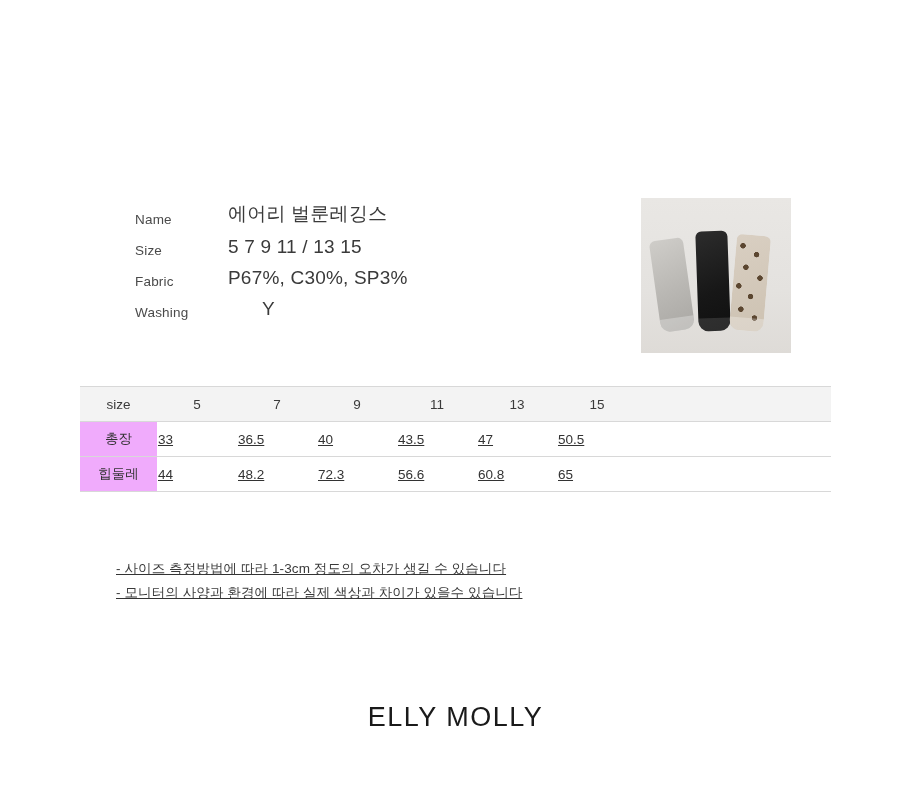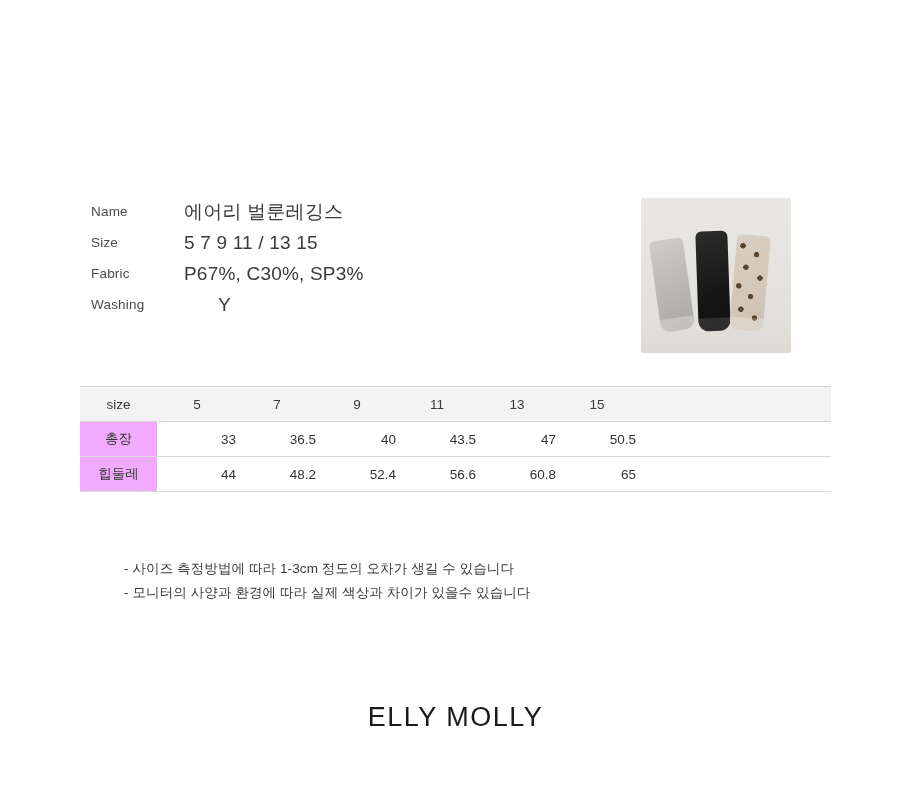--- a/index.html
+++ b/index.html
@@ -35,22 +35,23 @@
 
   
   .info {
     position: absolute;
     top: 196px;
     left: 91px;
     width: 470px;
   }
   .info-row {
     display: flex;
-    align-items: center;
+    align-items: flex-end;
     height: 31px;
+    margin-left: 44px;
   }
   .info-label {
     width: 93px;
     font-size: 13.5px;
     color: #4a4a4a;
     letter-spacing: 0.2px;
   }
   .info-value {
     font-size: 19px;
     color: #3a3a3a;
@@ -141,28 +142,29 @@
     color: #3a3a3a;
   }
   .size-table .rowhead {
     background: #f0abfc;
     width: 75px;
   }
   .size-table .c0 { width: 75px; }
   .size-table .c1, .size-table .c2, .size-table .c3,
   .size-table .c4, .size-table .c5, .size-table .c6 { width: 78px; }
   .size-table .spacer { border-left: none; border-right: none; }
-  .size-table td.val { text-align: right; }
+  .size-table td.val { text-align: left; text-decoration: underline; }
 
   
   .notes {
     position: absolute;
     top: 557px;
-    left: 124px;
+    left: 116px;
     width: 700px;
+    text-decoration: underline;
   }
   .note-line {
     font-size: 13.5px;
     line-height: 24px;
     color: #3a3a3a;
     letter-spacing: 0.1px;
   }
 
   
   .brand {
@@ -235,21 +237,21 @@
         <td class="val">40</td>
         <td class="val">43.5</td>
         <td class="val">47</td>
         <td class="val">50.5</td>
         <td class="spacer"></td>
       </tr>
       <tr>
         <td class="rowhead">힙둘레</td>
         <td class="val">44</td>
         <td class="val">48.2</td>
-        <td class="val">52.4</td>
+        <td class="val">72.3</td>
         <td class="val">56.6</td>
         <td class="val">60.8</td>
         <td class="val">65</td>
         <td class="spacer"></td>
       </tr>
     </tbody>
   </table>
 
   <div class="notes">
     <div class="note-line">- 사이즈 측정방법에 따라 1-3cm 정도의 오차가 생길 수 있습니다</div>

